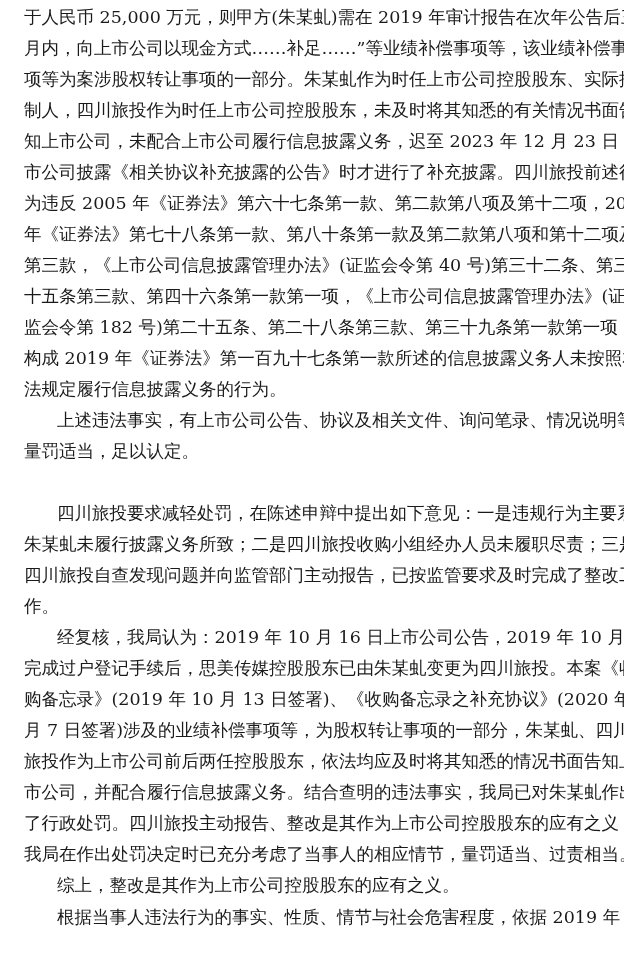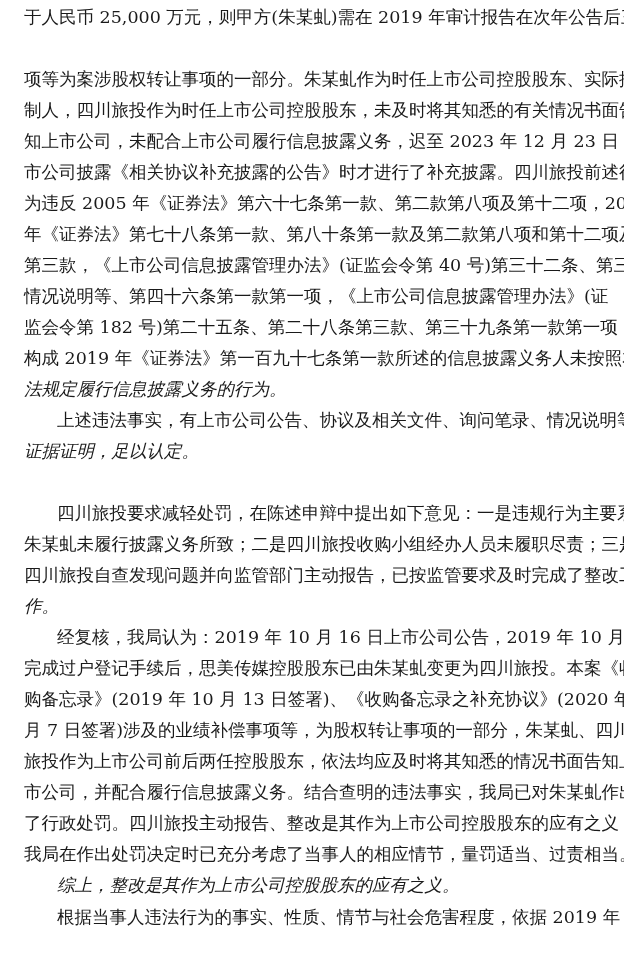--- a/index.html
+++ b/index.html
@@ -15,41 +15,42 @@
     height: 31px;
     line-height: 31px;
     font-family: "DejaVu Serif", "Liberation Serif", serif;
     font-size: 17.5px;
     color: #1a1a1a;
     white-space: nowrap;
     text-align: justify;
     text-align-last: justify;
     letter-spacing: 0px;
   }
-  .line.last { text-align-last: left; font-style: italic; }
+  .line.last { text-align-last: left; }
   .line.indent { left: 57px; width: 538px; }
 </style>
 </head>
 <body>
 
 <div class="page">
   <div class="line" style="top:2px">于人民币 25,000 万元，则甲方(朱某虬)需在 2019 年审计报告在次年公告后三个</div>
+  <div class="line" style="top:33px">月内，向上市公司以现金方式……补足……”等业绩补偿事项等，该业绩补偿事</div>
   <div class="line" style="top:64px">项等为案涉股权转让事项的一部分。朱某虬作为时任上市公司控股股东、实际控</div>
   <div class="line" style="top:95px">制人，四川旅投作为时任上市公司控股股东，未及时将其知悉的有关情况书面告</div>
   <div class="line" style="top:126px">知上市公司，未配合上市公司履行信息披露义务，迟至 2023 年 12 月 23 日，上</div>
   <div class="line" style="top:157px">市公司披露《相关协议补充披露的公告》时才进行了补充披露。四川旅投前述行</div>
   <div class="line" style="top:188px">为违反 2005 年《证券法》第六十七条第一款、第二款第八项及第十二项，2019</div>
   <div class="line" style="top:219px">年《证券法》第七十八条第一款、第八十条第一款及第二款第八项和第十二项及</div>
   <div class="line" style="top:250px">第三款，《上市公司信息披露管理办法》(证监会令第 40 号)第三十二条、第三</div>
-  <div class="line" style="top:281px">情况说明等、第四十六条第一款第一项，《上市公司信息披露管理办法》(证</div>
+  <div class="line" style="top:281px">十五条第三款、第四十六条第一款第一项，《上市公司信息披露管理办法》(证</div>
   <div class="line" style="top:312px">监会令第 182 号)第二十五条、第二十八条第三款、第三十九条第一款第一项，</div>
   <div class="line" style="top:343px">构成 2019 年《证券法》第一百九十七条第一款所述的信息披露义务人未按照本</div>
   <div class="line last" style="top:374px">法规定履行信息披露义务的行为。</div>
   <div class="line indent" style="top:405px">上述违法事实，有上市公司公告、协议及相关文件、询问笔录、情况说明等</div>
-  <div class="line last" style="top:436px">证据证明，足以认定。</div>
+  <div class="line last" style="top:436px">量罚适当，足以认定。</div>
   <div class="line indent" style="top:498px">四川旅投要求减轻处罚，在陈述申辩中提出如下意见：一是违规行为主要系</div>
   <div class="line" style="top:529px">朱某虬未履行披露义务所致；二是四川旅投收购小组经办人员未履职尽责；三是</div>
   <div class="line" style="top:560px">四川旅投自查发现问题并向监管部门主动报告，已按监管要求及时完成了整改工</div>
   <div class="line last" style="top:591px">作。</div>
   <div class="line indent" style="top:622px">经复核，我局认为：2019 年 10 月 16 日上市公司公告，2019 年 10 月 14 日</div>
   <div class="line" style="top:653px">完成过户登记手续后，思美传媒控股股东已由朱某虬变更为四川旅投。本案《收</div>
   <div class="line" style="top:684px">购备忘录》(2019 年 10 月 13 日签署)、《收购备忘录之补充协议》(2020 年 10</div>
   <div class="line" style="top:715px">月 7 日签署)涉及的业绩补偿事项等，为股权转让事项的一部分，朱某虬、四川</div>
   <div class="line" style="top:746px">旅投作为上市公司前后两任控股股东，依法均应及时将其知悉的情况书面告知上</div>
   <div class="line" style="top:777px">市公司，并配合履行信息披露义务。结合查明的违法事实，我局已对朱某虬作出</div>

